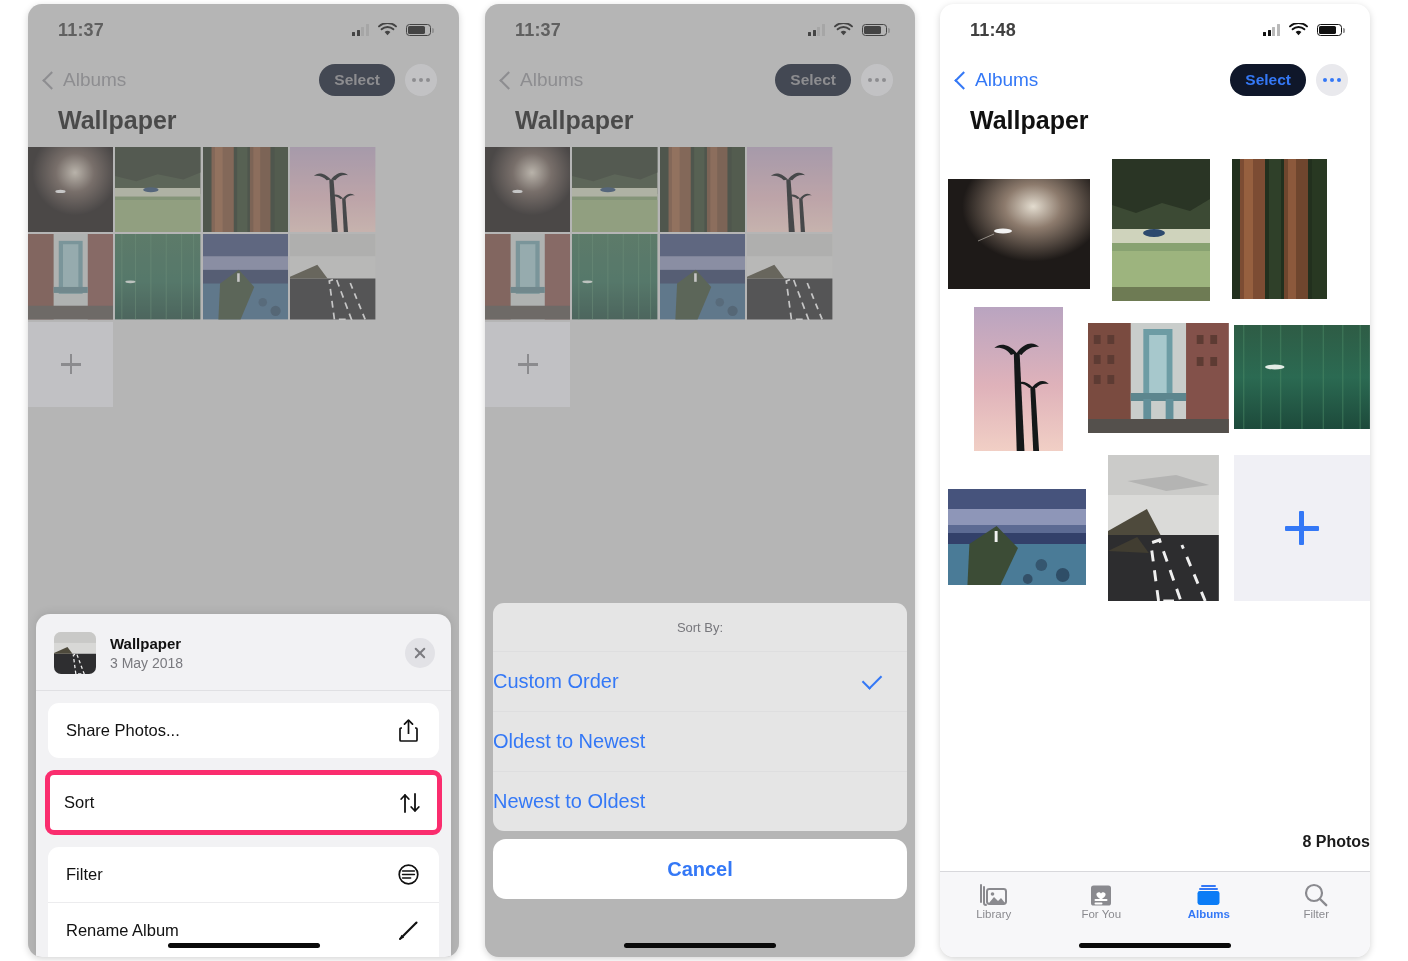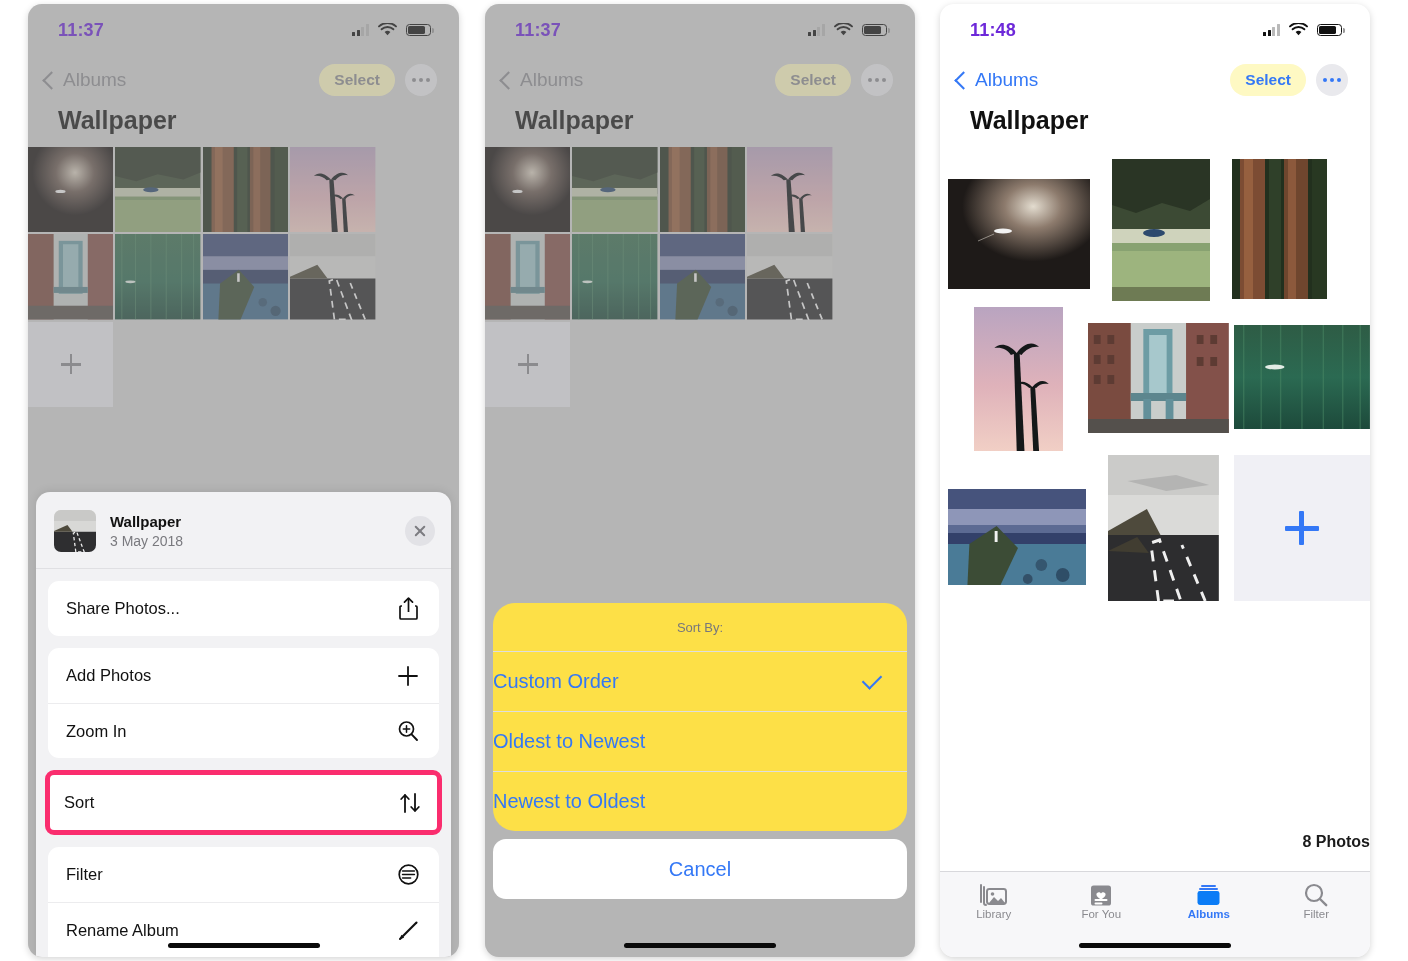--- a/index.html
+++ b/index.html
@@ -25,21 +25,21 @@
 
   .dimmed{background:#d2d2d2;}
   .scrim{position:absolute;inset:0;background:rgba(140,140,140,.42);z-index:5;pointer-events:none;}
 
   
   .statusbar{
     position:relative;height:52px;
     display:flex;align-items:center;justify-content:space-between;
     padding:0 28px 0 30px;box-sizing:border-box;z-index:1;
   }
-  .sb-time{font-size:18px;font-weight:bold;color:#6d28d9;letter-spacing:.2px;}
+  .sb-time{font-size:18px;font-weight:bold;color:#404040;letter-spacing:.2px;}
   .sb-right{display:flex;align-items:center;gap:9px;}
   .sig{display:flex;align-items:flex-end;gap:1.6px;height:12px;}
   .sig i{width:3px;background:#111;border-radius:.5px;display:block;}
   .sig i:nth-child(1){height:4px;}
   .sig i:nth-child(2){height:6.5px;}
   .sig i:nth-child(3){height:9px;background:#b9b9b9;}
   .sig i:nth-child(4){height:12px;background:#b9b9b9;}
   .batt{width:25px;height:12.5px;border:1.6px solid #111;border-radius:3.5px;position:relative;box-sizing:border-box;padding:1.3px;}
   .batt::after{content:"";position:absolute;right:-3.5px;top:3.4px;width:1.8px;height:5px;background:#9a9a9a;border-radius:0 1.5px 1.5px 0;}
   .batt b{display:block;height:100%;background:#111;border-radius:1.6px;}
@@ -49,21 +49,21 @@
   .navbar{
     position:relative;height:48px;display:flex;align-items:center;
     padding:0 22px 0 14px;box-sizing:border-box;z-index:1;
   }
   .back{display:flex;align-items:center;gap:5px;cursor:default;}
   .chev{width:11px;height:11px;border-left:2.6px solid currentColor;border-bottom:2.6px solid currentColor;transform:rotate(45deg);margin-left:3px;}
   .back-label{font-size:19px;}
   .nav-spacer{flex:1;}
   .pill{
     font-size:15.5px;font-weight:600;
-    padding:7px 15px;border-radius:16px;background:#fef9c3;
+    padding:7px 15px;border-radius:16px;background:#0f172a;
   }
   .dots{
     width:32px;height:32px;border-radius:50%;background:#e9e9ed;
     display:flex;align-items:center;justify-content:center;gap:3px;margin-left:10px;
   }
   .dots i{width:4px;height:4px;border-radius:50%;background:#3478f6;display:block;}
   .dimmed .dots i{background:#8e8e93;}
   .blue{color:#3478f6;}
   .grey{color:#8e8e93;}
 
@@ -144,35 +144,35 @@
 
   .hl-wrap{
     margin:12px 9px 0 9px;border:5px solid #fa2d6e;border-radius:9px;overflow:hidden;background:#fff;
   }
   .hl-wrap .mrow{padding:0 14px;}
 
   
   .alert{
     position:absolute;left:8px;right:8px;bottom:58px;z-index:10;
   }
-  .alert-body{background:#fde047;border-radius:22px;overflow:hidden;}
+  .alert-body{background:#e5e5e5;border-radius:11px;overflow:hidden;}
   .alert-title{
     text-align:center;font-size:13px;color:#77777c;padding:17px 0 16px;
     border-bottom:1px solid #dededf;
   }
   .alert-opt{
     height:59px;display:flex;align-items:center;justify-content:flex-start;position:relative;
     font-size:20px;color:#3478f6;
   }
   .alert-opt + .alert-opt{border-top:1px solid #dededf;}
   .check{position:absolute;right:26px;width:16px;height:9px;border-left:2.4px solid #3478f6;border-bottom:2.4px solid #3478f6;transform:rotate(-45deg);top:22px;}
   .alert-cancel{
     margin-top:8px;background:#fff;border-radius:13px;height:60px;
     display:flex;align-items:center;justify-content:center;
-    font-size:20px;font-weight:normal;color:#3478f6;
+    font-size:20px;font-weight:bold;color:#3478f6;
   }
 
   
   .ph{width:100%;height:100%;display:block;}
 </style>
 </head>
 <body>
 
 <div class="stage">
 
@@ -349,40 +349,20 @@
           <span class="micon">
             <svg width="19" height="23" viewBox="0 0 19 23">
                 <path d="M3 9H2a1 1 0 0 0-1 1v11a1 1 0 0 0 1 1h15a1 1 0 0 0 1-1V10a1 1 0 0 0-1-1h-1" stroke="#111" stroke-width="1.7" fill="none"></path>
                 <path d="M9.5 1v14" stroke="#111" stroke-width="1.7" fill="none"></path>
                 <path d="M5.5 5.2 9.5 1.2l4 4" stroke="#111" stroke-width="1.7" fill="none" stroke-linecap="round" stroke-linejoin="round"></path>
               </svg>
           </span>
         </div>
       </div>
 
-      <div class="mgroup">
-        <div class="mrow">
-          <span class="mlabel">Add Photos</span>
-          <span class="micon">
-            <svg width="22" height="22" viewBox="0 0 22 22">
-                <path d="M11 2v18M2 11h18" stroke="#111" stroke-width="1.8" stroke-linecap="round"></path>
-              </svg>
-          </span>
-        </div>
-        <div class="mrow">
-          <span class="mlabel">Zoom In</span>
-          <span class="micon">
-            <svg width="22" height="22" viewBox="0 0 22 22">
-                <circle cx="9.5" cy="9" r="7" stroke="#111" stroke-width="1.7" fill="none"></circle>
-                <path d="M14.6 14.3 20 20" stroke="#111" stroke-width="1.9" stroke-linecap="round"></path>
-                <path d="M9.5 5.8v6.4M6.3 9h6.4" stroke="#111" stroke-width="1.5" stroke-linecap="round"></path>
-              </svg>
-          </span>
-        </div>
-      </div>
 
       <div class="hl-wrap">
         <div class="mrow">
           <span class="mlabel">Sort</span>
           <span class="micon">
             <svg width="24" height="24" viewBox="0 0 24 24">
                 <path d="M7 21V4M7 4 3.2 8M7 4l3.8 4" stroke="#111" stroke-width="1.8" fill="none" stroke-linecap="round" stroke-linejoin="round"></path>
                 <path d="M17 3v17M17 20l3.8-4M17 20l-3.8-4" stroke="#111" stroke-width="1.8" fill="none" stroke-linecap="round" stroke-linejoin="round"></path>
               </svg>
           </span>

